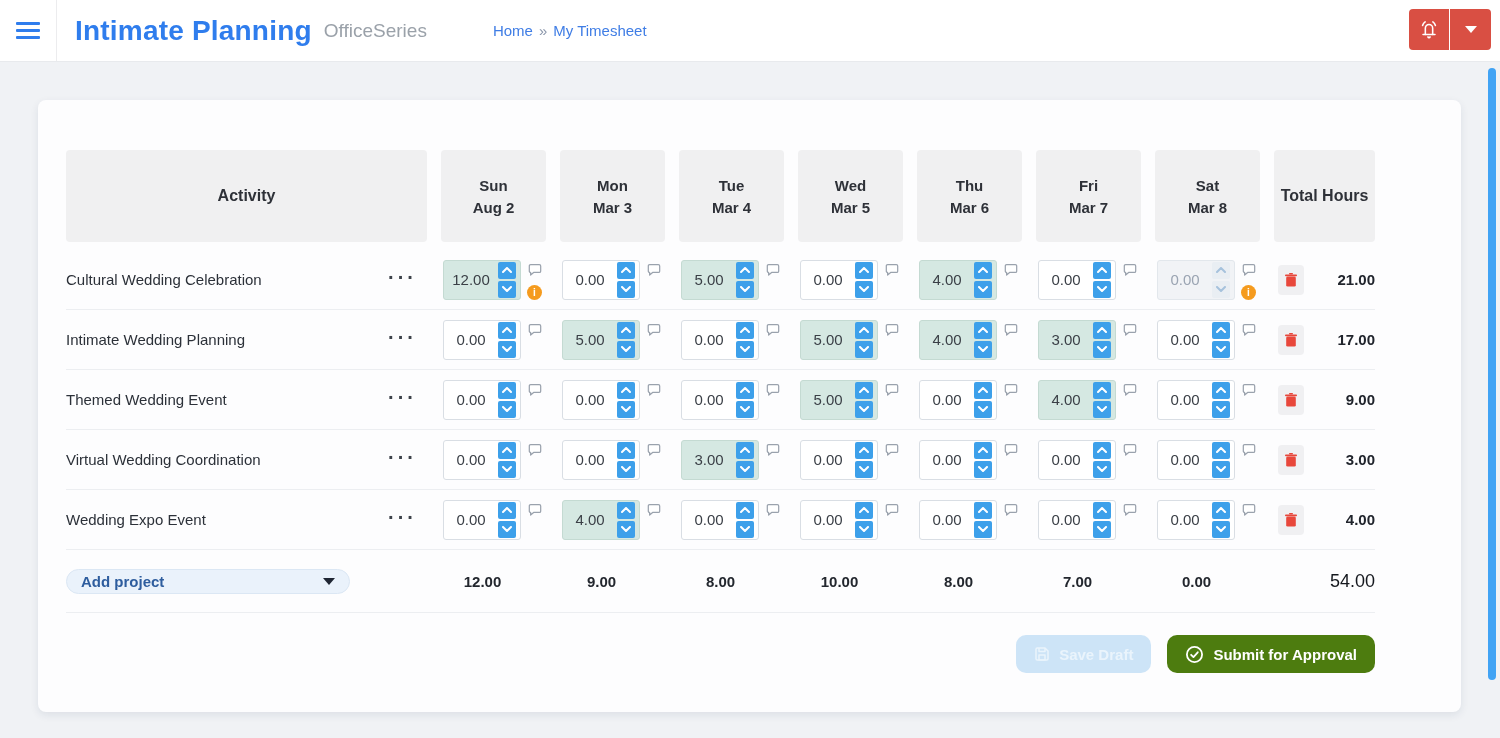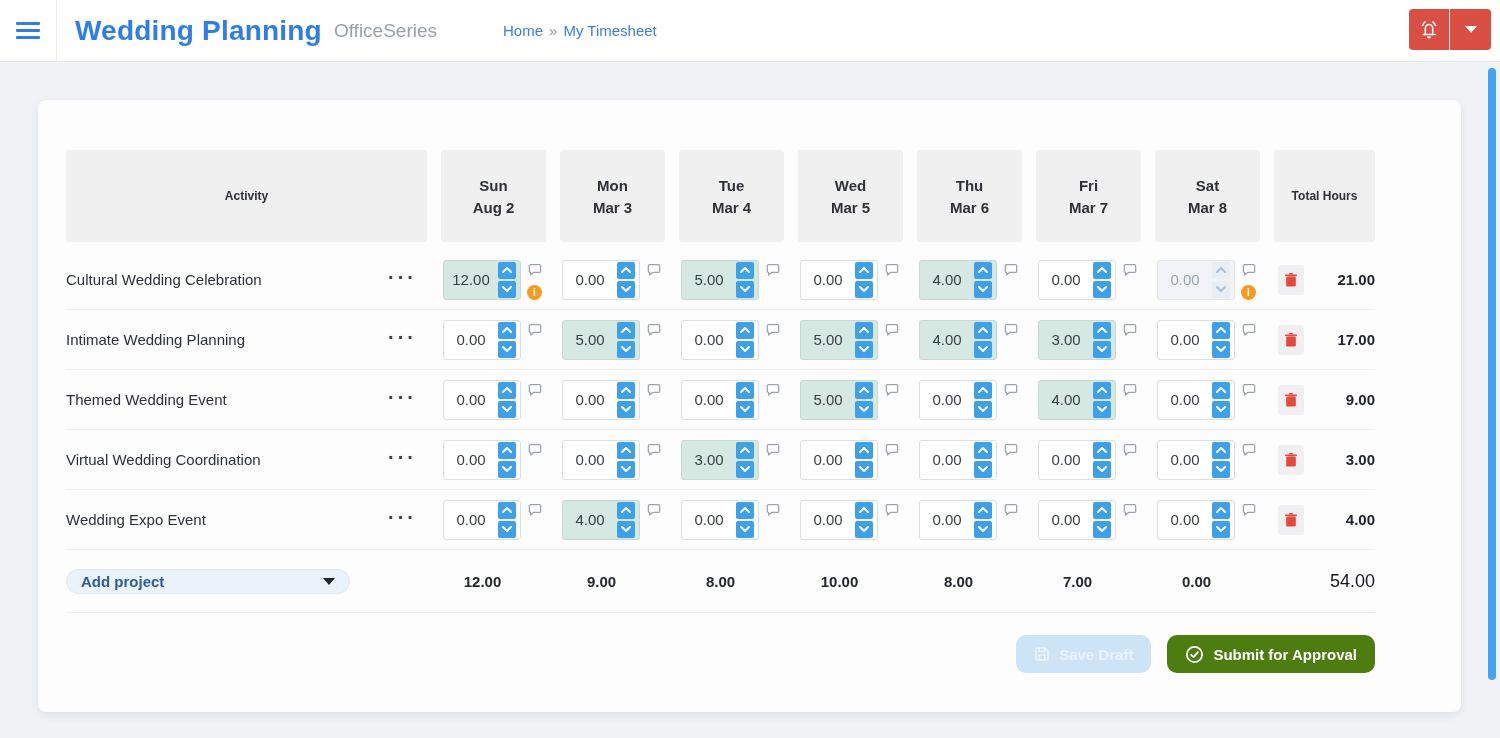--- a/index.html
+++ b/index.html
@@ -26,21 +26,21 @@
   .card { position:absolute; left:38px; top:100px; width:1423px; height:612px; background:#fdfdfe;
           border-radius:8px; box-shadow:0 3px 8px rgba(23,43,77,.09); }
   .table-wrap { margin:50px 0 0 28px; width:1309px; }
   .trow { display:grid; grid-template-columns:361px repeat(7,105px) 101px; column-gap:14px; align-items:center; }
 
   
   .header-row { height:92px; align-items:stretch; margin-bottom:8px; }
   .hcell { background:#f0f0f1; border-radius:4px; display:flex; flex-direction:column; align-items:center; justify-content:center; color:#2e3138; }
   .hcell .day { font-weight:600; font-size:15px; }
   .hcell .date { font-weight:bold; font-size:15px; margin-top:5px; }
-  .hcell.big { font-weight:bold; font-size:12px; }
+  .hcell.big { font-weight:bold; font-size:16px; }
 
   
   .data-row { height:60px; border-bottom:1px solid #eceef1; }
   .activity-cell { display:flex; align-items:center; justify-content:space-between; }
   .activity-name { font-size:15px; color:#2c3139; }
   .row-menu { background:none; border:none; cursor:pointer; color:#3c4149; font-size:20px; font-weight:bold; letter-spacing:3px; padding:0 10px 6px 0; line-height:10px; }
   .day-cell { position:relative; height:40px; }
   .num-input { position:absolute; left:2px; top:0; width:78px; height:40px; background:#fff; border:1px solid #d9dee4; border-radius:3px; display:flex; align-items:center; cursor:text; }
   .num-input .val { flex:1; text-align:center; font-size:15px; color:#3a3f46; }
   .spin { width:20px; display:flex; flex-direction:column; gap:2px; margin-right:2px; }
@@ -76,21 +76,21 @@
 <body>
 
 <header class="topbar">
   <div class="hamburger-wrap">
     <button class="hamburger" aria-label="menu">
       <span></span>
         <span></span>
         <span></span>
     </button>
   </div>
-  <h1 class="app-title">Wedding Planning</h1>
+  <h1 class="app-title">Intimate Planning</h1>
   <span class="brand">OfficeSeries</span>
   <nav class="breadcrumb">
     <a>Home</a>
     <span class="sep">»</span>
     <a>My Timesheet</a>
   </nav>
   <div class="topbar-right">
     <button class="red-btn bell" aria-label="notifications">
       <svg width="22" height="22" viewBox="0 0 24 24" fill="none" stroke="#fff" stroke-width="1.7" stroke-linecap="round" stroke-linejoin="round">
         <path d="M8 17V10a4 4 0 0 1 8 0v7"></path>

